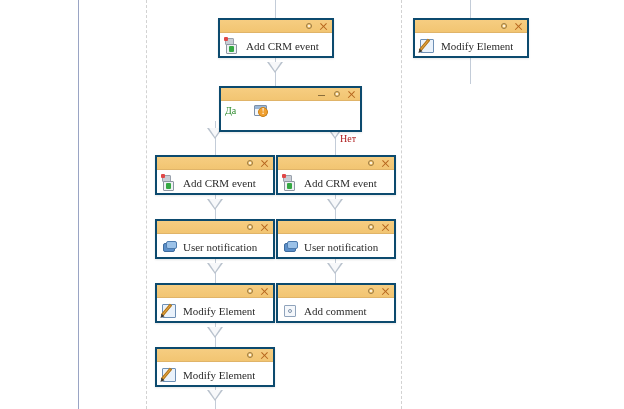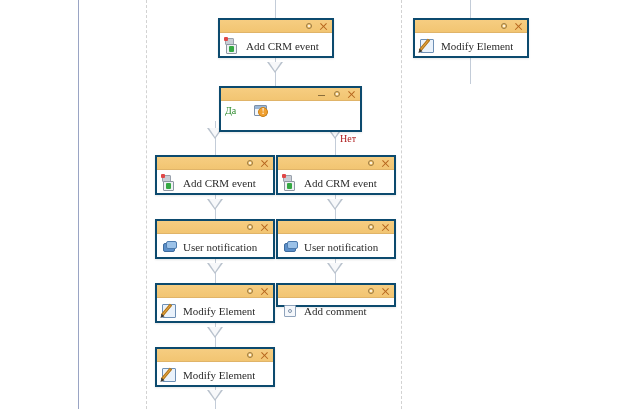--- a/index.html
+++ b/index.html
@@ -508,21 +508,21 @@
     </div>
     <div class="node-body">
       <div class="node-icon icon-modify">
         <span class="pad"></span>
           <span class="pencil"></span>
       </div>
       <div class="node-label">Modify Element</div>
     </div>
   </div>
 
-  <div class="node" style="left:276px; top:283px; width:120px; height:24px;">
+  <div class="node" style="left:276px; top:283px; width:120px; height:40px;">
     <div class="node-header">
       <div class="hdr-btn ico-gear"></div>
       <div class="hdr-btn ico-close"></div>
     </div>
     <div class="node-body">
       <div class="node-icon icon-comment">
         <span class="sq"></span>
       </div>
       <div class="node-label">Add comment</div>
     </div>

